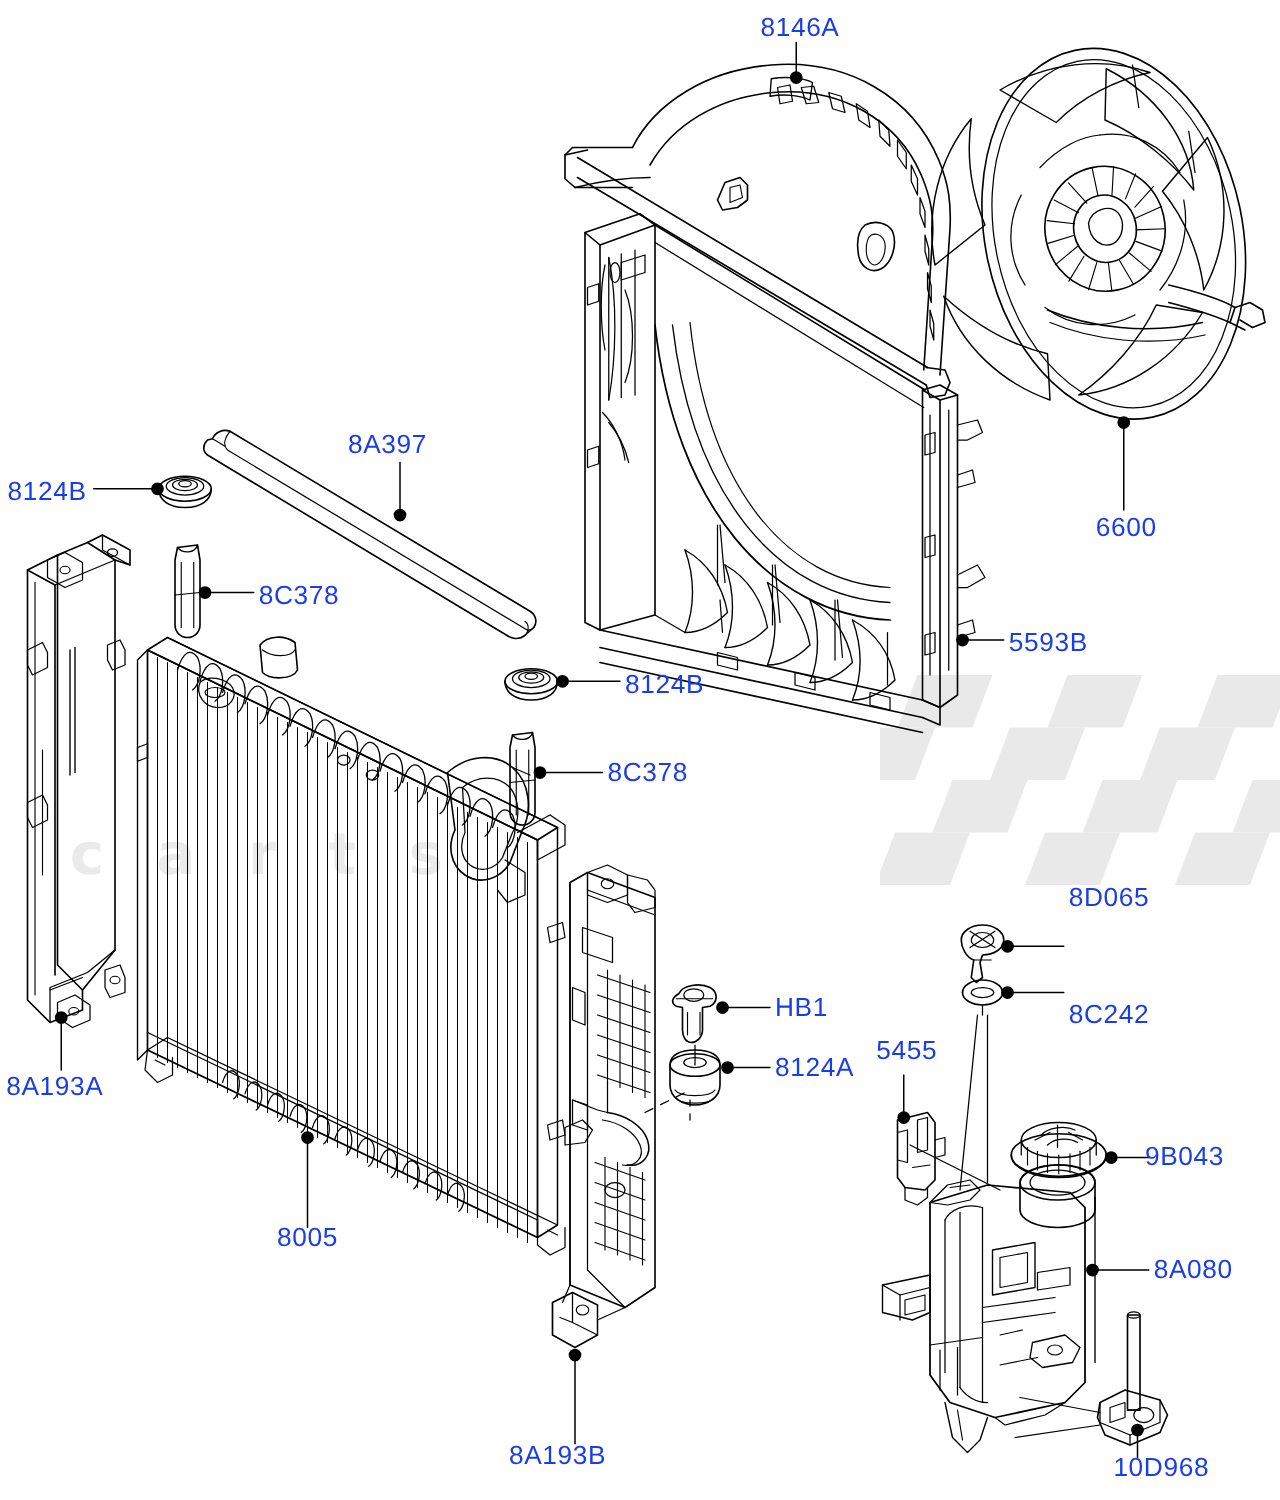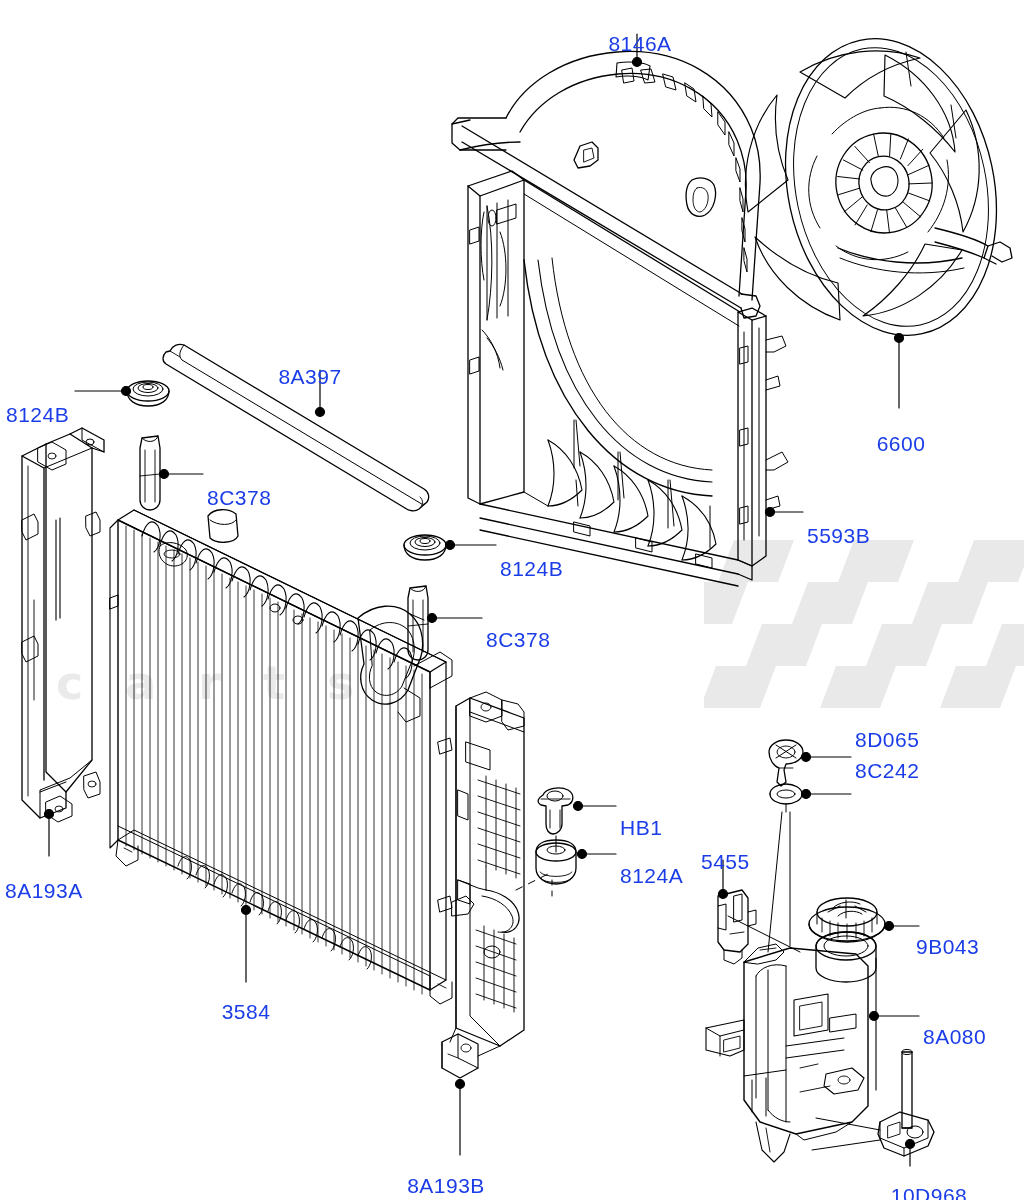--- a/index.html
+++ b/index.html
@@ -22,21 +22,21 @@
            opacity:.85;}
 
   
   #art{position:absolute;inset:0;z-index:2;}
   #art svg{display:block;}
 
   
   .lbl{position:absolute;z-index:4;color:#1a3de8;
        font-size:21px;line-height:21px;font-weight:normal;
        white-space:nowrap;font-family:"Liberation Sans",sans-serif;
-       letter-spacing:.5px;margin-top:21px;}
+       letter-spacing:.5px;}
   .lbl.c{transform:translateX(-50%);}
 </style>
 </head>
 <body>
 
 <div id="stage">
 
   <div id="watermark">
     <div class="wm-sub">carts</div>
     <svg class="wm-flag" viewBox="0 0 330 200">
@@ -709,25 +709,25 @@
   <div id="labels">
     <span class="lbl c" style="left:640px;top:12px">8146A</span>
     <span class="lbl c" style="left:901px;top:412px">6600</span>
     <span class="lbl c" style="left:310px;top:345px">8A397</span>
     <span class="lbl" style="left:6px;top:383px">8124B</span>
     <span class="lbl" style="left:207px;top:466px">8C378</span>
     <span class="lbl" style="left:500px;top:537px">8124B</span>
     <span class="lbl" style="left:807px;top:504px">5593B</span>
     <span class="lbl" style="left:486px;top:608px">8C378</span>
     <span class="lbl" style="left:5px;top:859px">8A193A</span>
-    <span class="lbl c" style="left:246px;top:980px">3584</span>
+    <span class="lbl c" style="left:246px;top:980px">8005</span>
     <span class="lbl" style="left:620px;top:796px">HB1</span>
     <span class="lbl" style="left:620px;top:844px">8124A</span>
     <span class="lbl c" style="left:446px;top:1154px">8A193B</span>
     <span class="lbl" style="left:855px;top:708px">8D065</span>
-    <span class="lbl" style="left:855px;top:739px">8C242</span>
+    <span class="lbl" style="left:855px;top:801px">8C242</span>
     <span class="lbl" style="left:701px;top:830px">5455</span>
     <span class="lbl" style="left:916px;top:915px">9B043</span>
     <span class="lbl" style="left:923px;top:1005px">8A080</span>
     <span class="lbl c" style="left:929px;top:1164px">10D968</span>
   </div>
 
 </div>
 
 </body></html>

